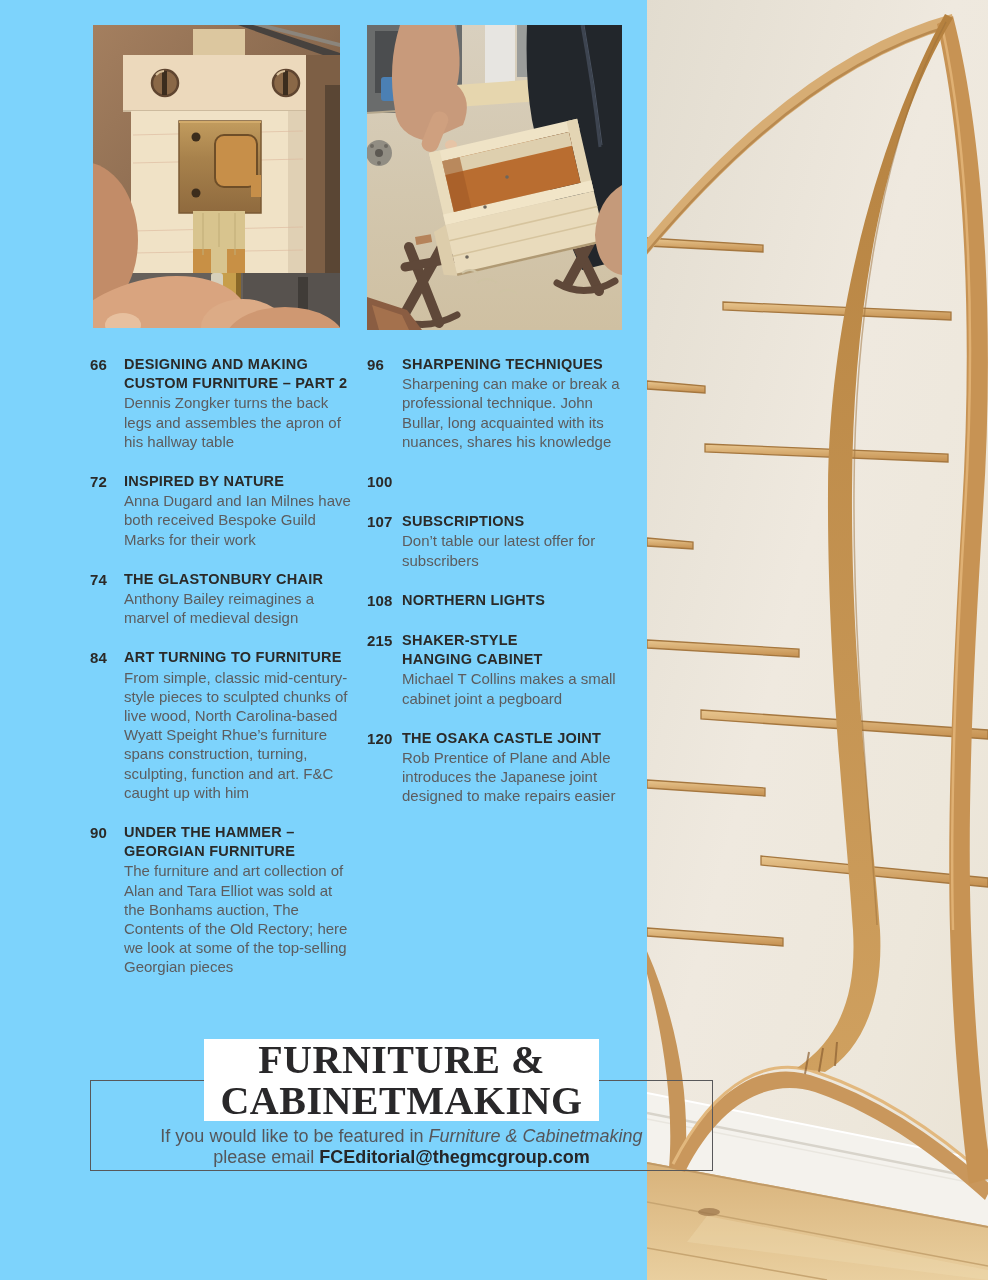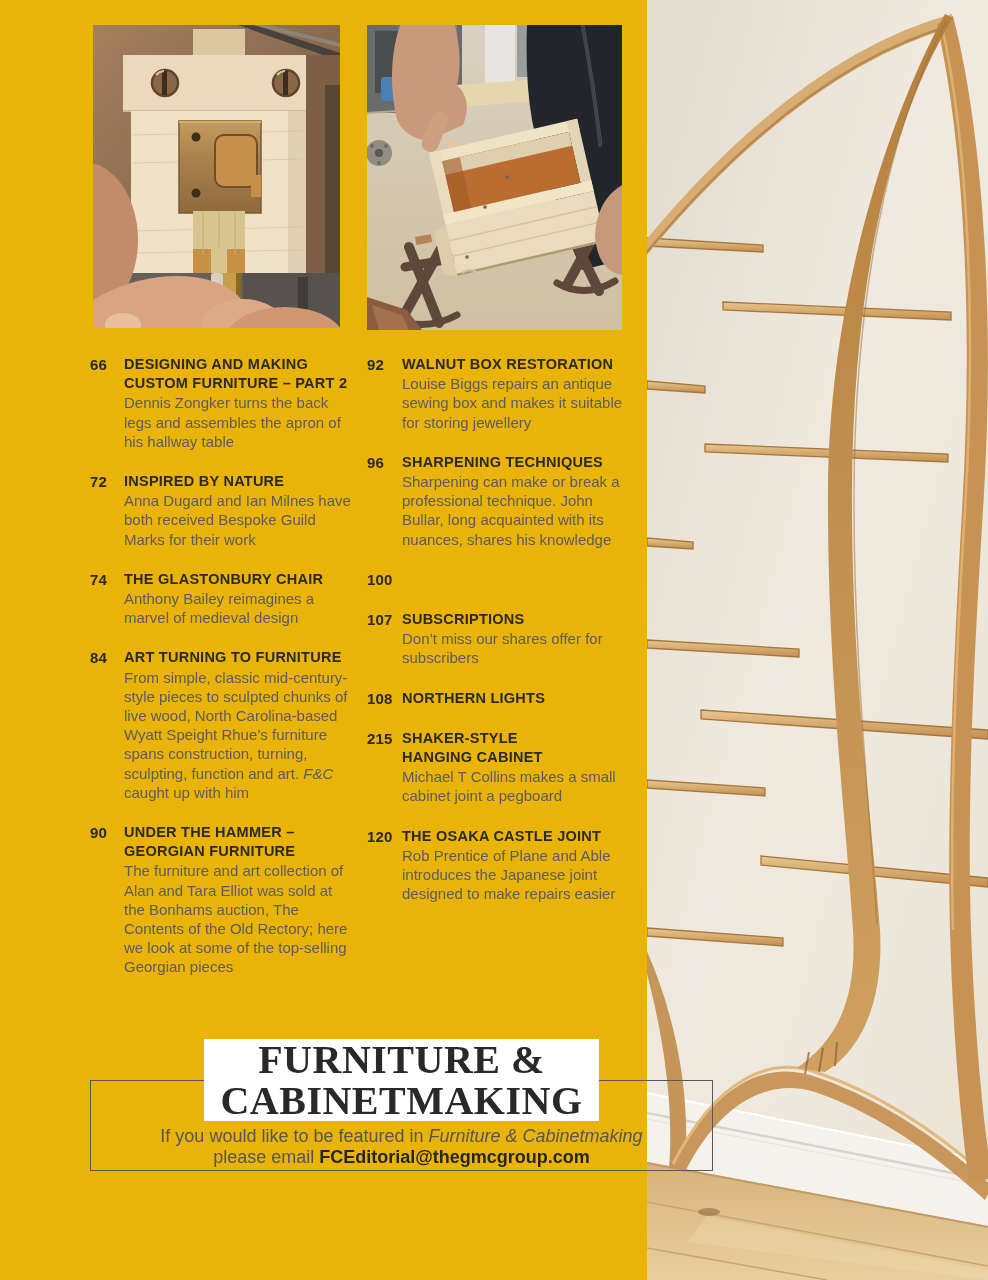--- a/index.html
+++ b/index.html
@@ -1,36 +1,36 @@
 <!DOCTYPE html>
 <html><head>
 <meta charset="utf-8">
 <style>
   html,body{margin:0;padding:0;background:#ffffff;}
-  .page{position:relative;width:988px;height:1280px;background:#eab308;overflow:hidden;
+  .page{position:relative;width:988px;height:1280px;background:#7dd3fc;overflow:hidden;
         font-family:"Liberation Sans",sans-serif;color:#2b2a28;}
   .photo{position:absolute;overflow:hidden;}
   .photo svg{display:block;}
   #photo-joint{left:93px;top:25px;width:247px;height:303px;}
   #photo-box{left:367px;top:25px;width:255px;height:305px;}
   #hero{left:647px;top:0;width:341px;height:1280px;}
 
   
   .toc-col{position:absolute;top:355px;}
   #toc-left{left:90px;width:264px;}
   #toc-right{left:367px;width:266px;}
   .toc-entry{display:flex;margin-bottom:21px;}
   .toc-no{flex:0 0 34px;width:34px;font-weight:bold;font-size:15px;line-height:19.2px;
           letter-spacing:.2px;color:#2b2a28;}
   #toc-right .toc-no{flex:0 0 35px;width:35px;}
   .toc-body{flex:1 1 auto;min-width:0;}
   .toc-title{font-weight:bold;font-size:14.5px;line-height:19.2px;letter-spacing:.25px;color:#2b2a28;}
   .toc-title span{display:block;white-space:nowrap;}
   .toc-desc{font-size:15px;line-height:19.2px;color:#5c5c5e;}
-  .toc-desc .it{font-style:italic;}
+  .toc-desc .it{}
 
   
   .footer-box{position:absolute;left:90px;top:1080px;width:623px;height:91px;
               border:1.5px solid #58585a;box-sizing:border-box;}
   .masthead-wrap{position:absolute;left:0;right:0;top:-42px;text-align:center;}
   .masthead{display:inline-block;background:#ffffff;padding:0 16px;
             font-family:"Liberation Serif",serif;font-weight:bold;font-size:40px;
             line-height:41px;letter-spacing:.5px;color:#29282a;}
   .masthead span{display:block;white-space:nowrap;}
   .footer-note{position:absolute;left:0;right:0;top:45px;text-align:center;
@@ -299,47 +299,38 @@
           <div class="toc-title">
             <span>UNDER THE HAMMER –</span>
             <span>GEORGIAN FURNITURE</span>
           </div>
           <div class="toc-desc"><span>The furniture and art collection of Alan and Tara Elliot was sold at the Bonhams auction, The Contents of the Old Rectory; here we look at some of the top-selling Georgian pieces</span></div>
         </div>
       </div>
     </div>
   <div class="toc-col" id="toc-right">
       <div class="toc-entry">
-        <span class="toc-no">92</span>
-        <div class="toc-body">
-          <div class="toc-title">
-            <span>WALNUT BOX RESTORATION</span>
-          </div>
-          <div class="toc-desc"><span>Louise Biggs repairs an antique sewing box and makes it suitable for storing jewellery</span></div>
-        </div>
-      </div>
-      <div class="toc-entry">
         <span class="toc-no">96</span>
         <div class="toc-body">
           <div class="toc-title">
             <span>SHARPENING TECHNIQUES</span>
           </div>
           <div class="toc-desc"><span>Sharpening can make or break a professional technique. John Bullar, long acquainted with its nuances, shares his knowledge</span></div>
         </div>
       </div>
       <div class="toc-entry">
         <span class="toc-no">100</span>
       </div>
       <div class="toc-entry">
         <span class="toc-no">107</span>
         <div class="toc-body">
           <div class="toc-title">
             <span>SUBSCRIPTIONS</span>
           </div>
-          <div class="toc-desc"><span>Don’t miss our shares offer for subscribers</span></div>
+          <div class="toc-desc"><span>Don’t table our latest offer for subscribers</span></div>
         </div>
       </div>
       <div class="toc-entry">
         <span class="toc-no">108</span>
         <div class="toc-body">
           <div class="toc-title">
             <span>NORTHERN LIGHTS</span>
           </div>
         </div>
       </div>

